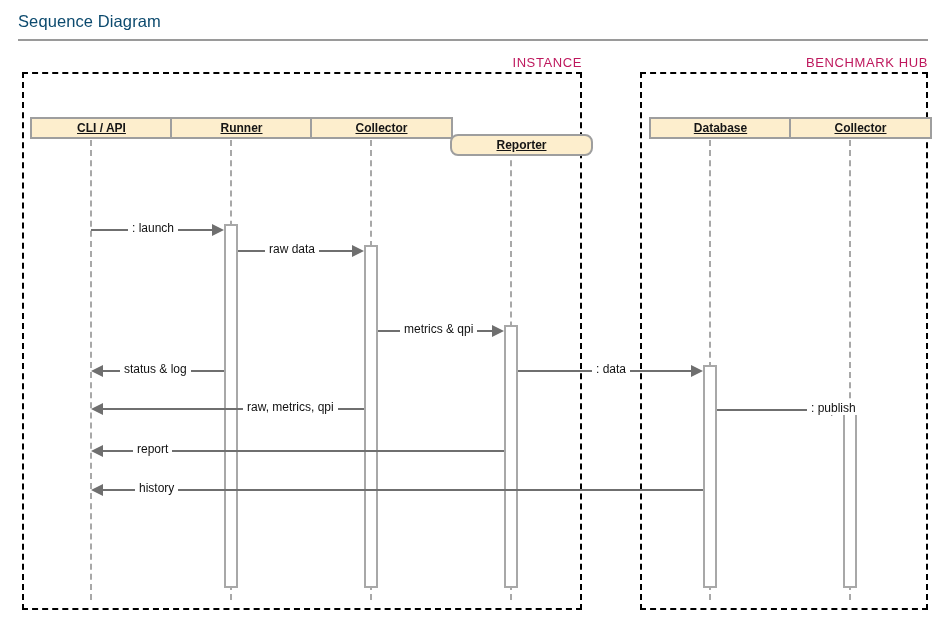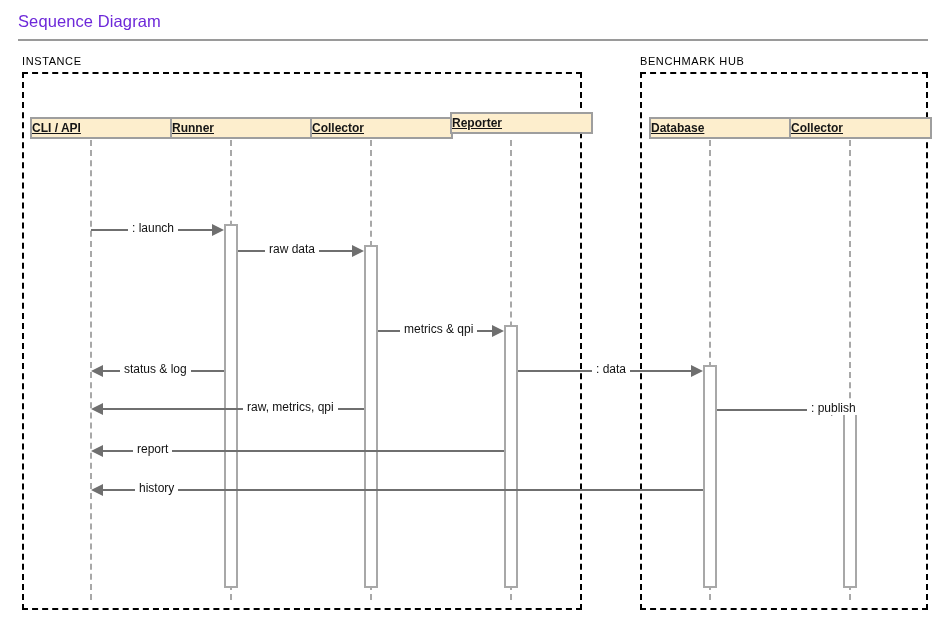--- a/index.html
+++ b/index.html
@@ -21,21 +21,21 @@
     width: 946px;
     height: 630px;
   }
 
   
   .page-title {
     position: absolute;
     left: 18px;
     top: 12px;
     font-size: 16.5px;
-    color: #6d28d9;
+    color: #0c4a6e;
     letter-spacing: 0.1px;
     white-space: nowrap;
   }
   .title-rule {
     position: absolute;
     left: 18px;
     top: 39px;
     width: 910px;
     height: 2px;
     background: #9a9a9a;
@@ -43,37 +43,38 @@
 
   
   .group-frame {
     position: absolute;
     border: 2px dashed #000000;
     box-sizing: border-box;
     background: transparent;
   }
   .group-label {
     position: absolute;
-    font-size: 11px;
-    color: #000000;
+    font-size: 13px;
+    color: #be185d;
     letter-spacing: 0.6px;
     white-space: nowrap;
-    text-align: left;
+    text-align: right;
   }
 
   
   .participant {
     position: absolute;
     width: 143px;
     height: 22px;
     background: #fdeecd;
     border: 2px solid #9e9e9e;
     box-sizing: border-box;
     display: flex;
     align-items: center;
+    justify-content: center;
   }
   .participant span {
     font-size: 12px;
     font-weight: bold;
     color: #151515;
     text-decoration: underline;
     white-space: nowrap;
   }
 
   
@@ -150,21 +151,21 @@
 
   <div class="participant" style="left:30px; top:117px;">
     <span>CLI / API</span>
   </div>
   <div class="participant" style="left:170px; top:117px;">
     <span>Runner</span>
   </div>
   <div class="participant" style="left:310px; top:117px;">
     <span>Collector</span>
   </div>
-  <div class="participant" style="left:450px; top:112px;">
+  <div class="participant" style="left:450px; top:134px;border-radius:8px;">
     <span>Reporter</span>
   </div>
   <div class="participant" style="left:649px; top:117px;">
     <span>Database</span>
   </div>
   <div class="participant" style="left:789px; top:117px;">
     <span>Collector</span>
   </div>
 
   <div class="msg-line" style="left:91px; top:229px; width:121px;"></div>

